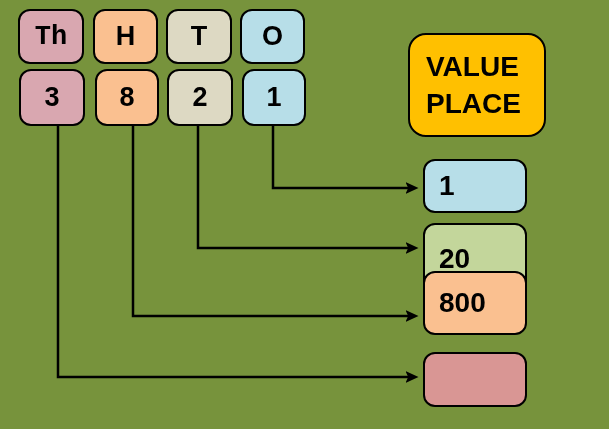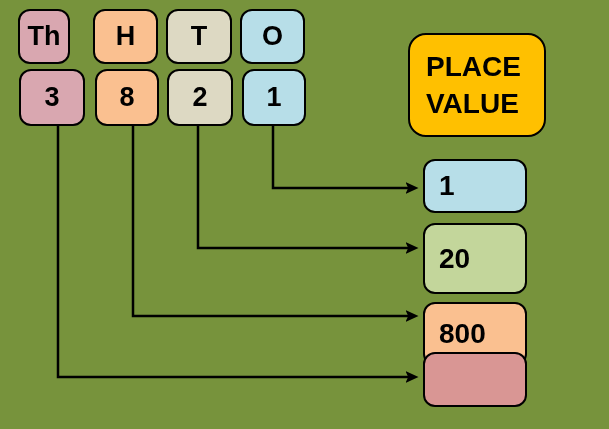--- a/index.html
+++ b/index.html
@@ -26,21 +26,21 @@
     border-radius: 12px;
     display: flex;
     align-items: center;
     justify-content: center;
     font-weight: bold;
     color: #000;
     font-size: 27px;
   }
 
   
-  .head-1 { left: 18px;  top: 9px; width: 52px; height: 55px; }
+  .head-1 { left: 18px;  top: 9px; width: 66px; height: 55px; font-family: Liberation Mono, monospace; }
   .head-2 { left: 93px;  top: 9px; width: 65px; height: 55px; }
   .head-3 { left: 166px; top: 9px; width: 66px; height: 55px; }
   .head-4 { left: 240px; top: 9px; width: 65px; height: 55px; }
 
   
   .digit-1 { left: 19px;  top: 69px; width: 66px; height: 57px; }
   .digit-2 { left: 95px;  top: 69px; width: 64px; height: 57px; }
   .digit-3 { left: 167px; top: 69px; width: 66px; height: 57px; }
   .digit-4 { left: 242px; top: 69px; width: 64px; height: 57px; }
 
@@ -58,21 +58,21 @@
 
   
   .value {
     left: 423px; width: 104px;
     justify-content: flex-start;
     padding-left: 14px;
     font-size: 28px;
   }
   .value-1 { top: 159px; height: 54px; }
   .value-2 { top: 223px; height: 71px; }
-  .value-3 { top: 302px; height: 64px; }
+  .value-3 { top: 271px; height: 64px; }
   .value-4 { top: 352px; height: 55px; }
 </style>
 </head>
 <body>
 
 <div class="canvas" style="background-color: rgb(119, 147, 60);">
 
   <svg class="connectors" viewBox="0 0 609 429" xmlns="http://www.w3.org/2000/svg">
     <defs>
       <marker id="arrow" viewBox="0 0 12 12" refX="6" refY="6" markerWidth="13" markerHeight="13" markerUnits="userSpaceOnUse" orient="auto">
@@ -89,22 +89,22 @@
   <div class="box head-2" style="background-color: rgb(250, 192, 144);">H</div>
   <div class="box head-3" style="background-color: rgb(221, 217, 195);">T</div>
   <div class="box head-4" style="background-color: rgb(183, 222, 232);">O</div>
 
   <div class="box digit-1" style="background-color: rgb(217, 167, 176);">3</div>
   <div class="box digit-2" style="background-color: rgb(250, 192, 144);">8</div>
   <div class="box digit-3" style="background-color: rgb(221, 217, 195);">2</div>
   <div class="box digit-4" style="background-color: rgb(183, 222, 232);">1</div>
 
   <div class="box legend" style="background-color: rgb(255, 192, 0);">
+    <span>VALUE</span>
     <span>PLACE</span>
-    <span>VALUE</span>
   </div>
 
   <div class="box value value-1" style="background-color: rgb(183, 222, 232);">1</div>
   <div class="box value value-2" style="background-color: rgb(195, 214, 155);">20</div>
   <div class="box value value-3" style="background-color: rgb(250, 192, 144);">800</div>
   <div class="box value value-4" style="background-color: rgb(217, 150, 148);"></div>
 
 </div>
 
 </body></html>

